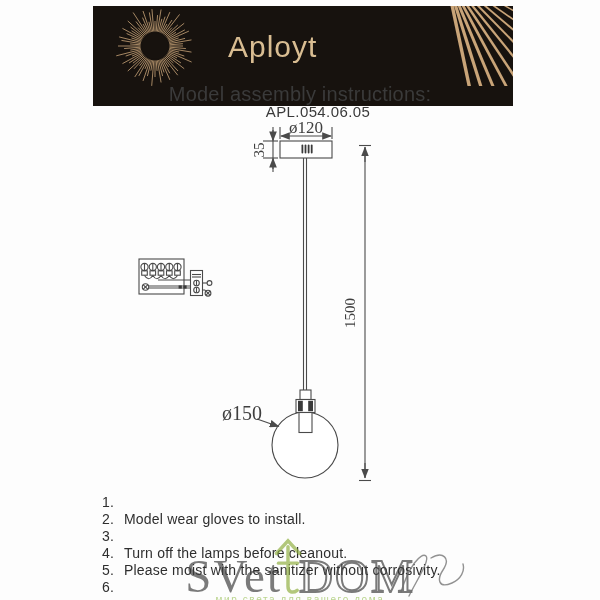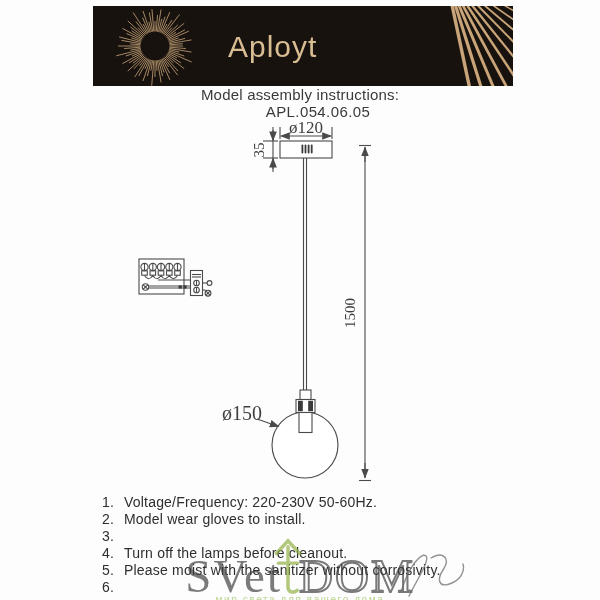--- a/index.html
+++ b/index.html
@@ -1,27 +1,27 @@
 <!DOCTYPE html>
 <html><head>
 <meta charset="utf-8">
 <style>
   html,body{margin:0;padding:0;}
   body{width:600px;height:600px;position:relative;background:#fdfdfd;overflow:hidden;
        font-family:"Liberation Sans",sans-serif;color:#333;}
 
   
-  .banner{position:absolute;left:93px;top:6px;width:420px;height:80px;background:#17120e;overflow:hidden;}
+  .banner{position:absolute;left:93px;top:6px;width:420px;height:100px;background:#17120e;overflow:hidden;}
   .banner svg{position:absolute;left:0;top:0;}
   .brand{position:absolute;left:135px;top:24px;font-size:30px;letter-spacing:1px;
          color:#d9bd92;font-family:"Liberation Sans",sans-serif;font-weight:400;}
 
   
   .title-block{position:absolute;left:0;top:86px;width:600px;text-align:center;line-height:17px;}
-  .title-heading{font-size:15px;color:#3a3a3a;letter-spacing:.2px;}
+  .title-heading{font-size:20px;color:#3a3a3a;letter-spacing:.2px;}
   .model-number{font-size:15px;color:#3a3a3a;letter-spacing:.4px;padding-left:36px;}
 
   
   .tech{position:absolute;left:0;top:0;width:600px;height:600px;pointer-events:none;}
   .tech text{font-family:"Liberation Serif","DejaVu Serif",serif;fill:#3f3f3f;}
 
   
   .instructions{position:absolute;left:97px;top:494px;margin:0;padding:0;list-style:none;
                 font-size:14px;color:#2e2e2e;letter-spacing:.2px;z-index:1;}
   .instructions li{display:flex;line-height:16.9px;white-space:nowrap;}
@@ -265,21 +265,20 @@
 
   <text x="306" y="133" text-anchor="middle" font-size="17">ø120</text>
   <text transform="translate(264,150) rotate(-90)" text-anchor="middle" font-size="15">35</text>
   <text transform="translate(355,313) rotate(-90)" text-anchor="middle" font-size="15">1500</text>
   <text x="222" y="420" font-size="20">ø150</text>
 </svg>
 
 <ol class="instructions">
   <li>
     <span class="num">1.</span>
-    <span class="txt">Voltage/Frequency: 220-230V 50-60Hz.</span>
   </li>
   <li>
     <span class="num">2.</span>
     <span class="txt">Model wear gloves to install.</span>
   </li>
   <li>
     <span class="num">3.</span>
   </li>
   <li>
     <span class="num">4.</span>

